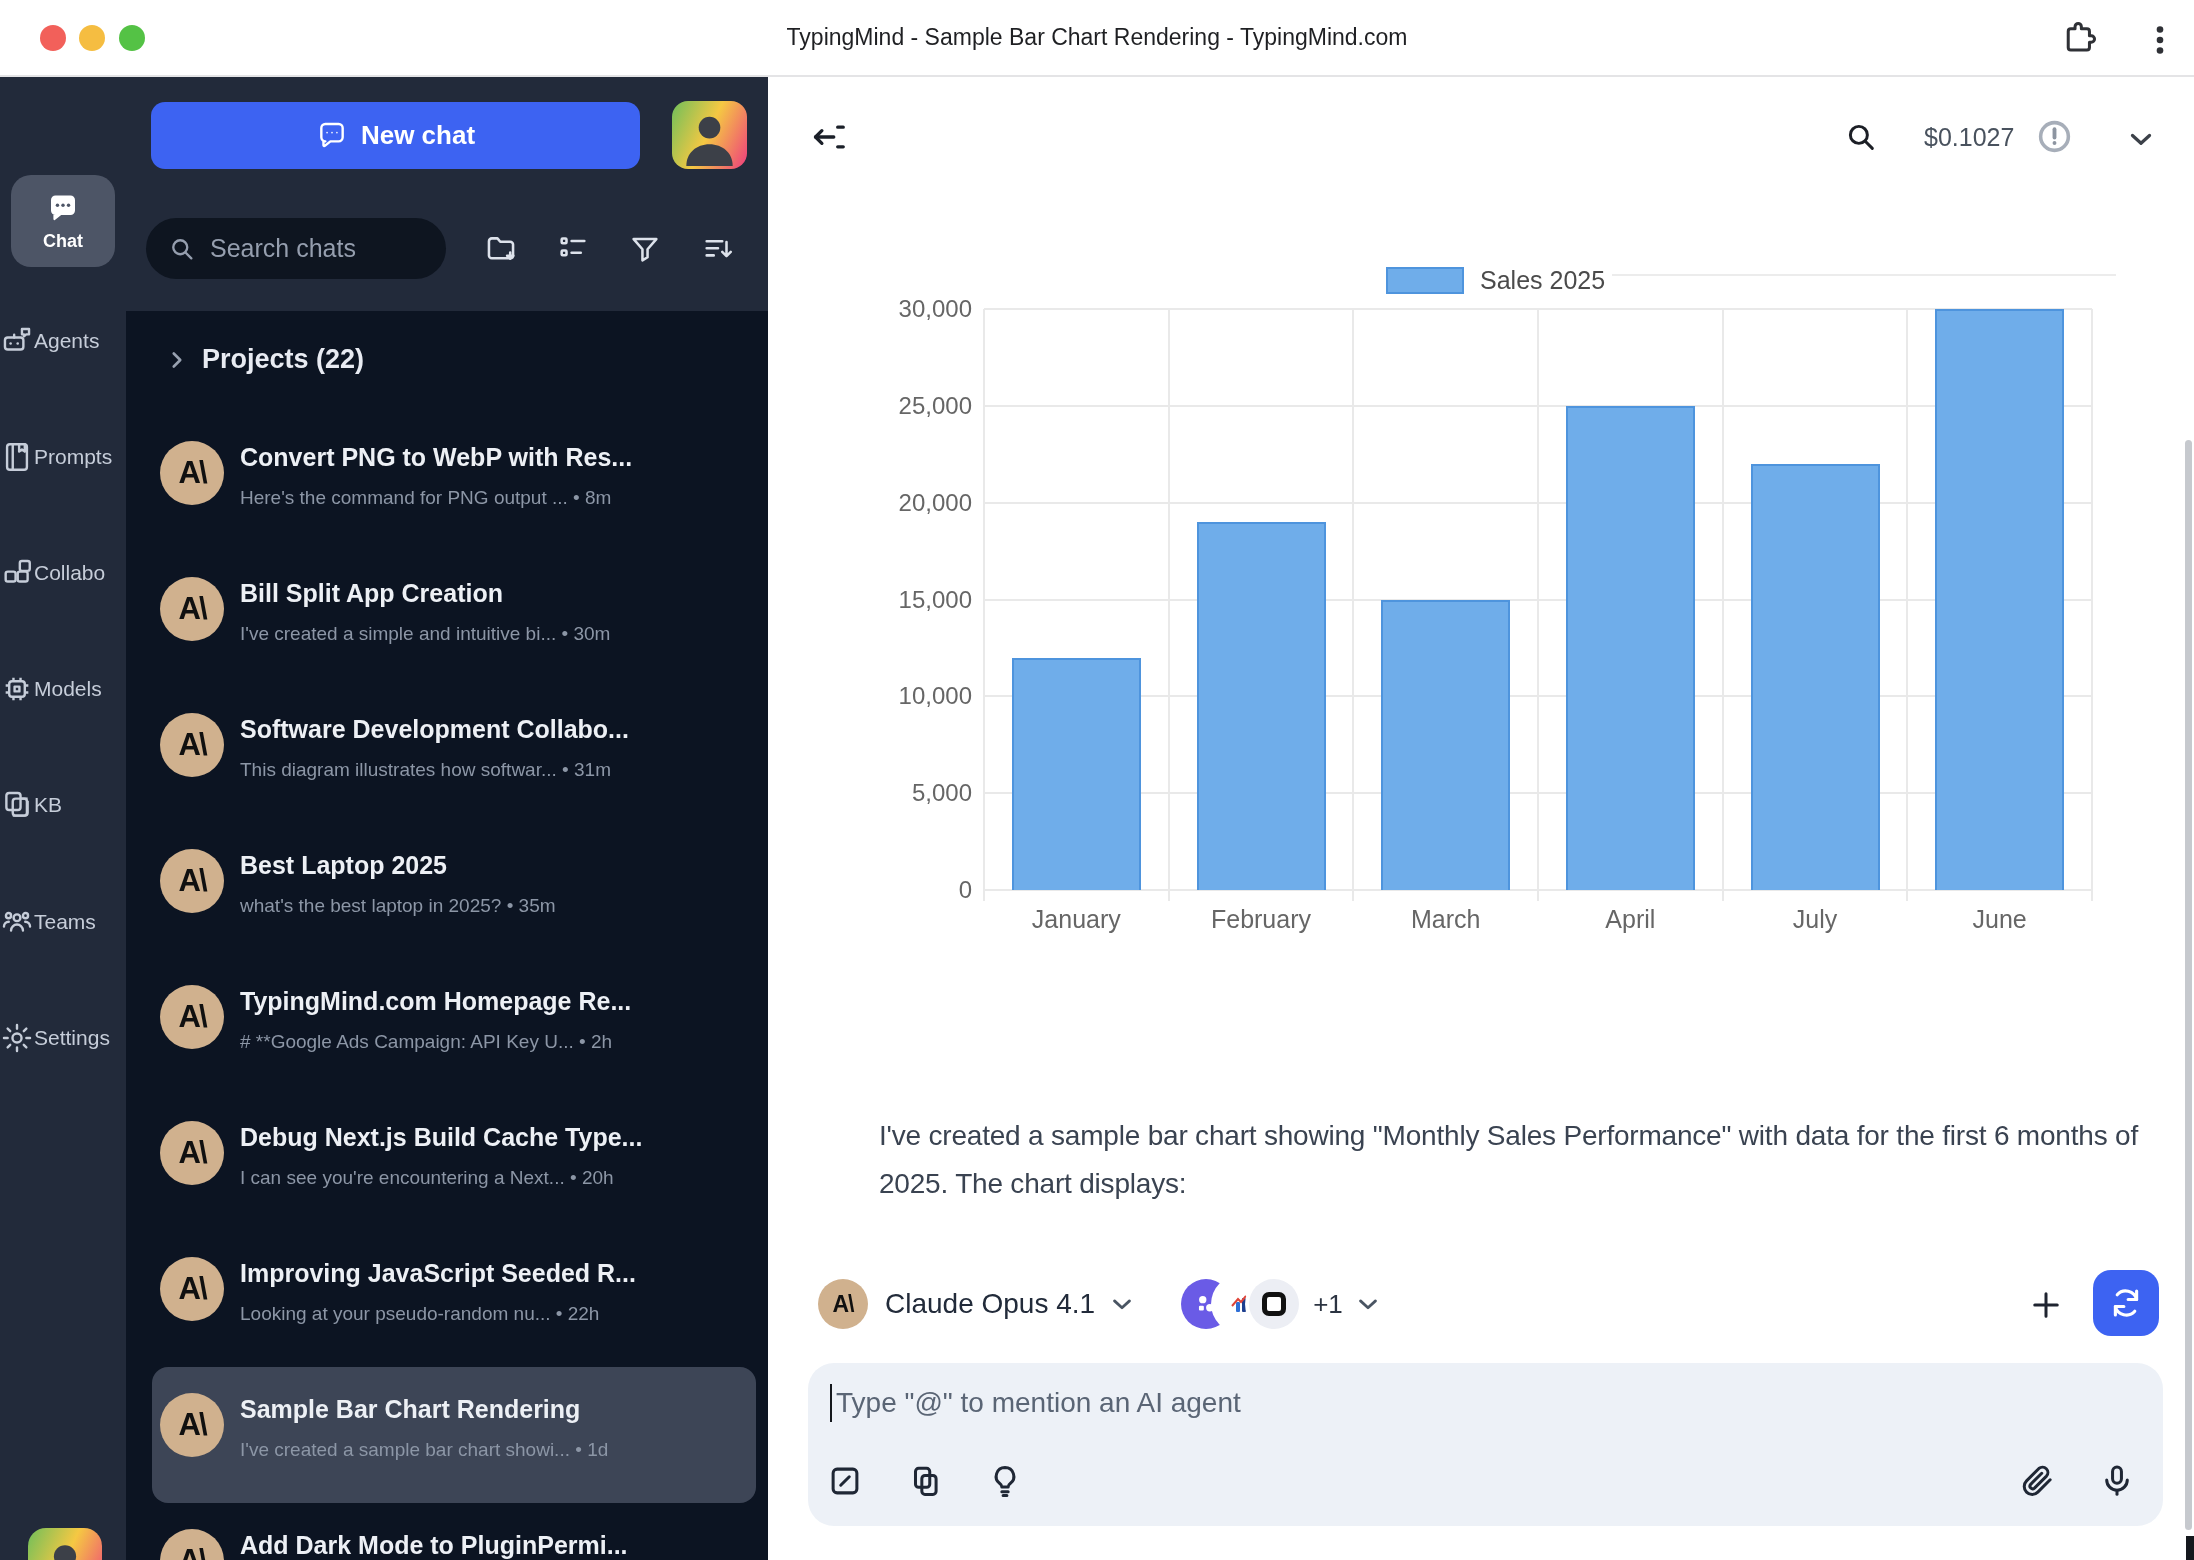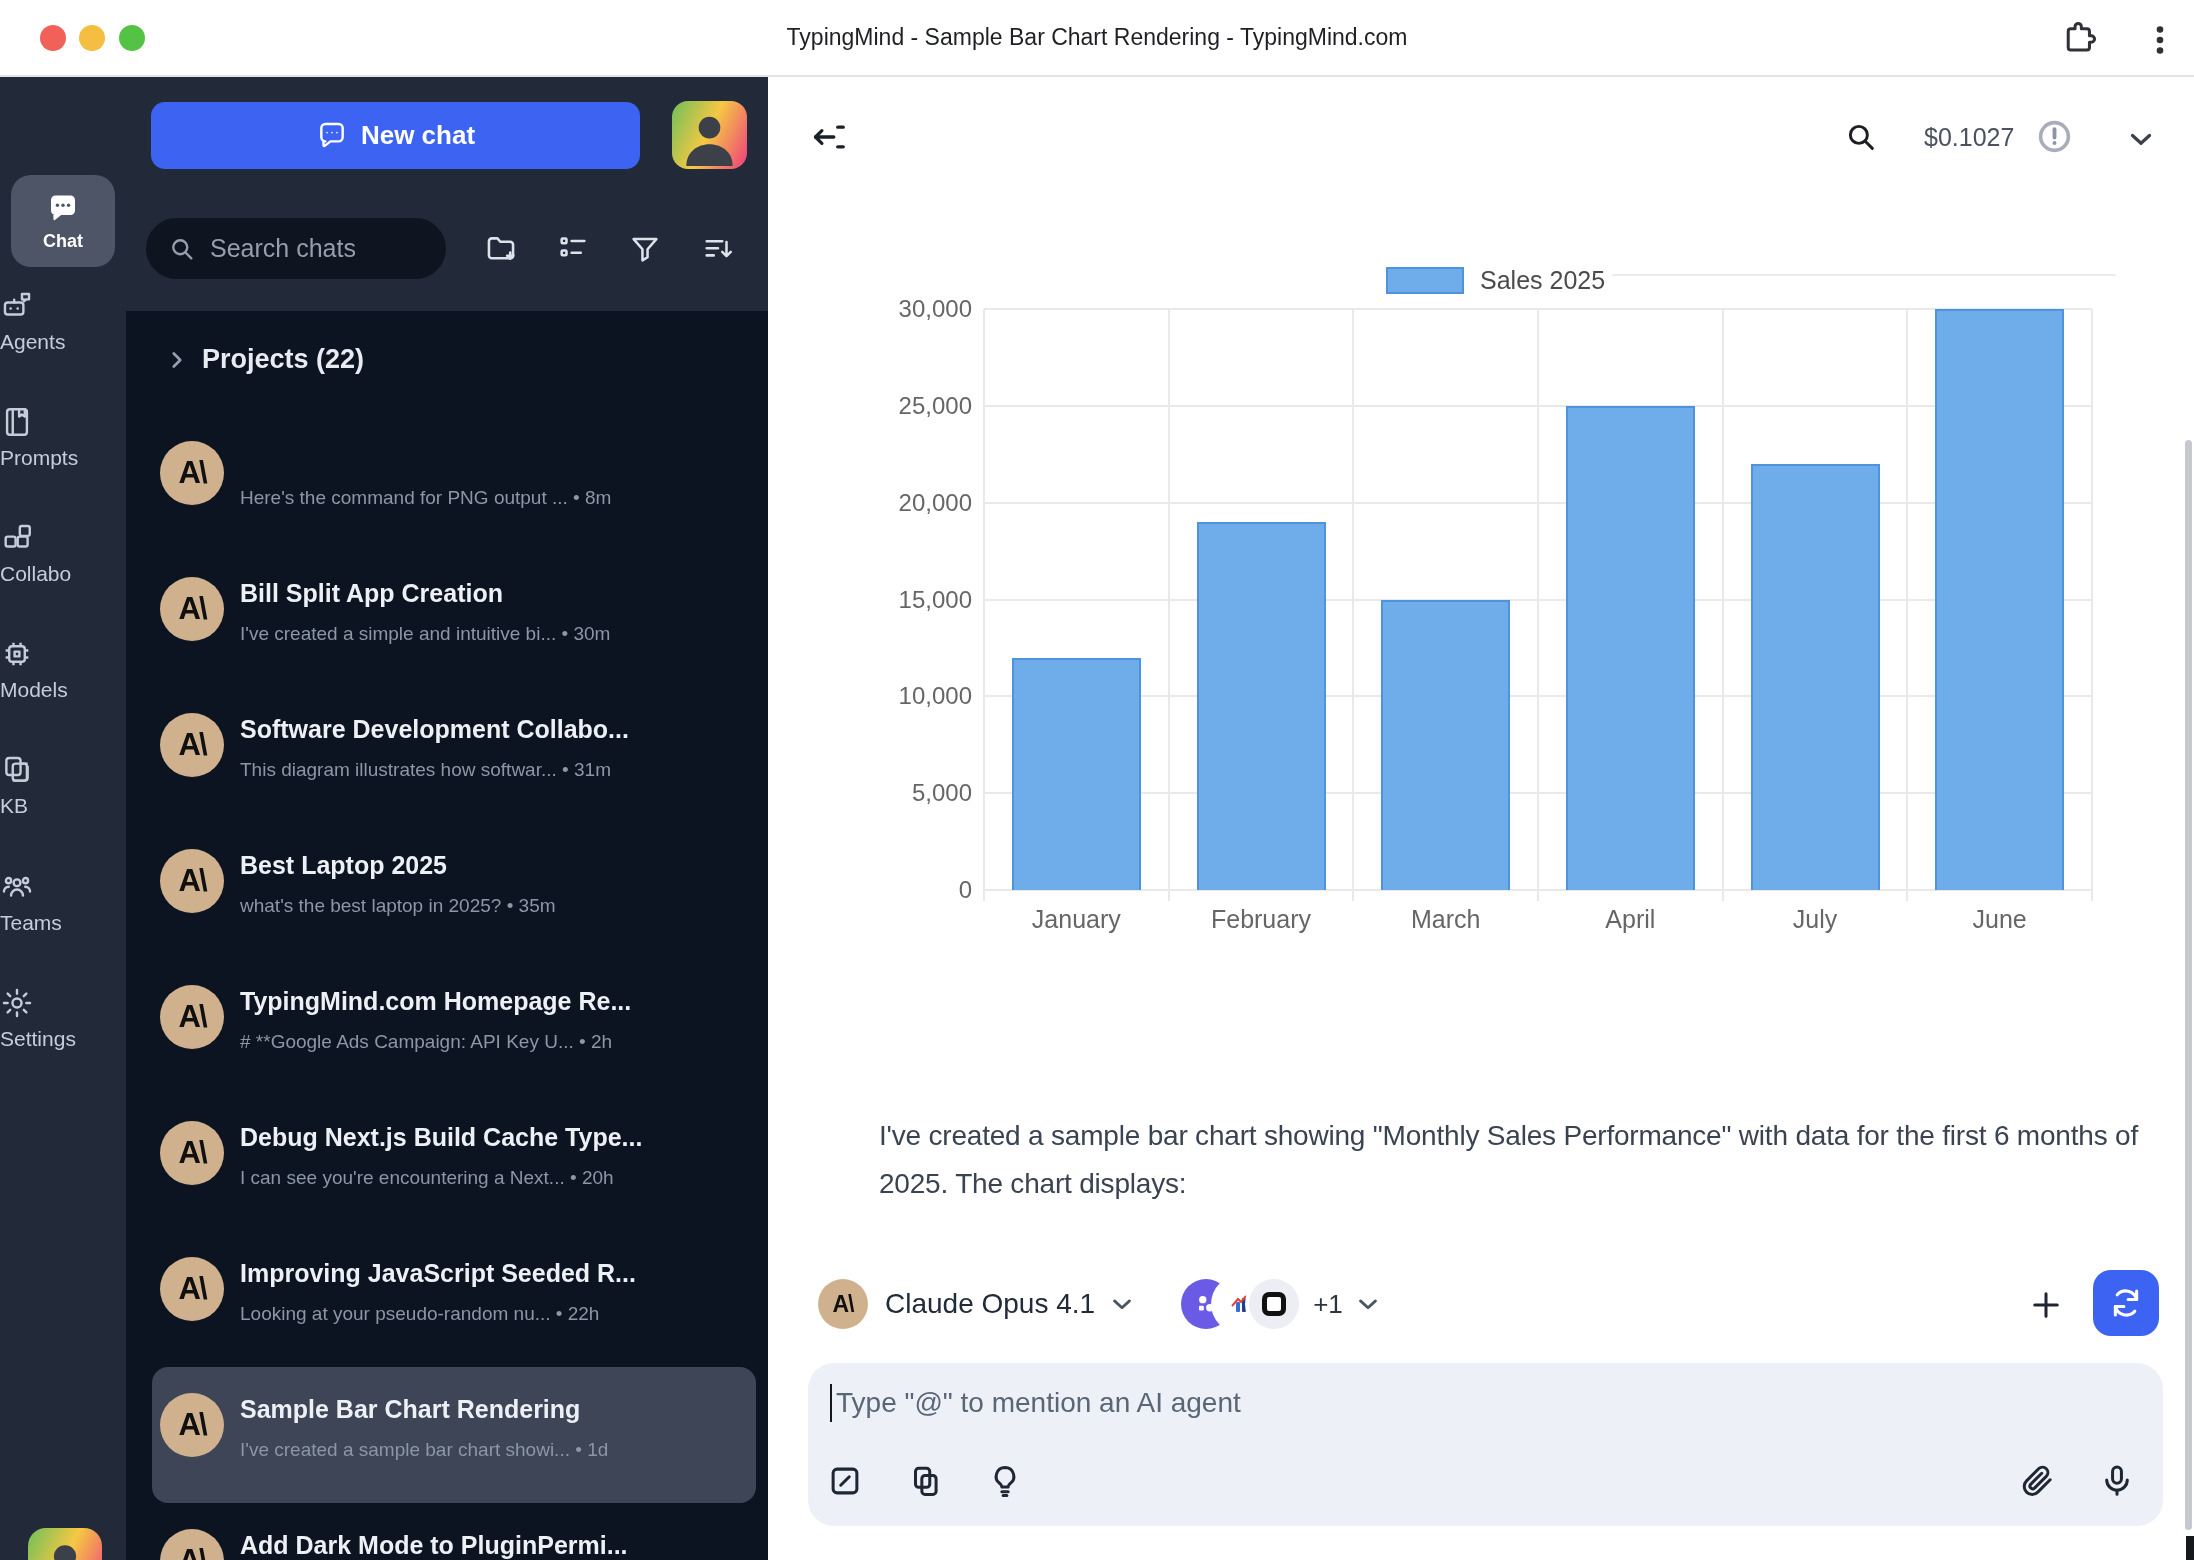--- a/index.html
+++ b/index.html
@@ -9,21 +9,21 @@
   .abs{position:absolute}
 
   
   .titlebar{position:absolute;left:0;top:0;width:2194px;height:77px;background:#fff;border-bottom:2px solid #e4e4e6}
   .tl{position:absolute;top:25px;width:26px;height:26px;border-radius:50%}
   .wtitle{position:absolute;left:0;top:24px;width:2194px;text-align:center;font-size:23px;color:#1f2023;font-weight:500}
   .tbicon{position:absolute;top:20px;color:#2f3136}
 
   
   .rail{position:absolute;left:0;top:77px;width:126px;height:1483px;background:#222a3a}
-  .rail-item{position:absolute;left:0;width:126px;height:104px;display:flex;flex-direction:column;gap:7px;color:#c6cdd9;cursor:pointer}
+  .rail-item{position:absolute;left:0;width:126px;height:104px;display:flex;flex-direction:row;align-items:center;color:#c6cdd9;cursor:pointer}
   .rail-item .rail-label{font-size:21px}
   .rail-tile{position:absolute;left:11px;top:98px;width:104px;height:92px;background:#4d5566;border-radius:20px;
              display:flex;flex-direction:column;align-items:center;justify-content:center;gap:4px}
   .rail-tile .rail-label{font-size:18px;font-weight:700;color:#fff}
   .rail-avatar{position:absolute;left:28px;top:1451px;width:74px;height:74px;border-radius:18px;overflow:hidden;
                background:linear-gradient(115deg,#6fbf5a 0%,#f5c843 48%,#ee3d7e 100%)}
 
   
   .sidebar{position:absolute;left:126px;top:77px;width:642px;height:1483px;background:#222a3a}
   .newchat{position:absolute;left:151px;top:102px;width:489px;height:67px;border-radius:14px;background:#3d63f2;
@@ -266,20 +266,21 @@
   <div class="listbg"></div>
   <span class="abs" style="left:164px;top:347px">
     <svg width="26" height="26" viewBox="0 0 24 24" fill="none" stroke="#98a1b1" stroke-width="2.4" stroke-linecap="round" stroke-linejoin="round">
       <path d="M9 6l6 6-6 6"></path>
     </svg>
   </span>
   <div class="proj-label">Projects (22)</div>
   <div id="chat-list" class="abs" style="left:0;top:0">
       <div class="chat-row" style="top: 415px;">
         <div class="chat-avatar">A\</div>
+        <div class="chat-title">Convert PNG to WebP with Res...</div>
         <div class="chat-snippet">Here's the command for PNG output ... • 8m</div>
       </div>
       <div class="chat-row" style="top: 551px;">
         <div class="chat-avatar">A\</div>
         <div class="chat-title">Bill Split App Creation</div>
         <div class="chat-snippet">I've created a simple and intuitive bi... • 30m</div>
       </div>
       <div class="chat-row" style="top: 687px;">
         <div class="chat-avatar">A\</div>
         <div class="chat-title">Software Development Collabo...</div>

